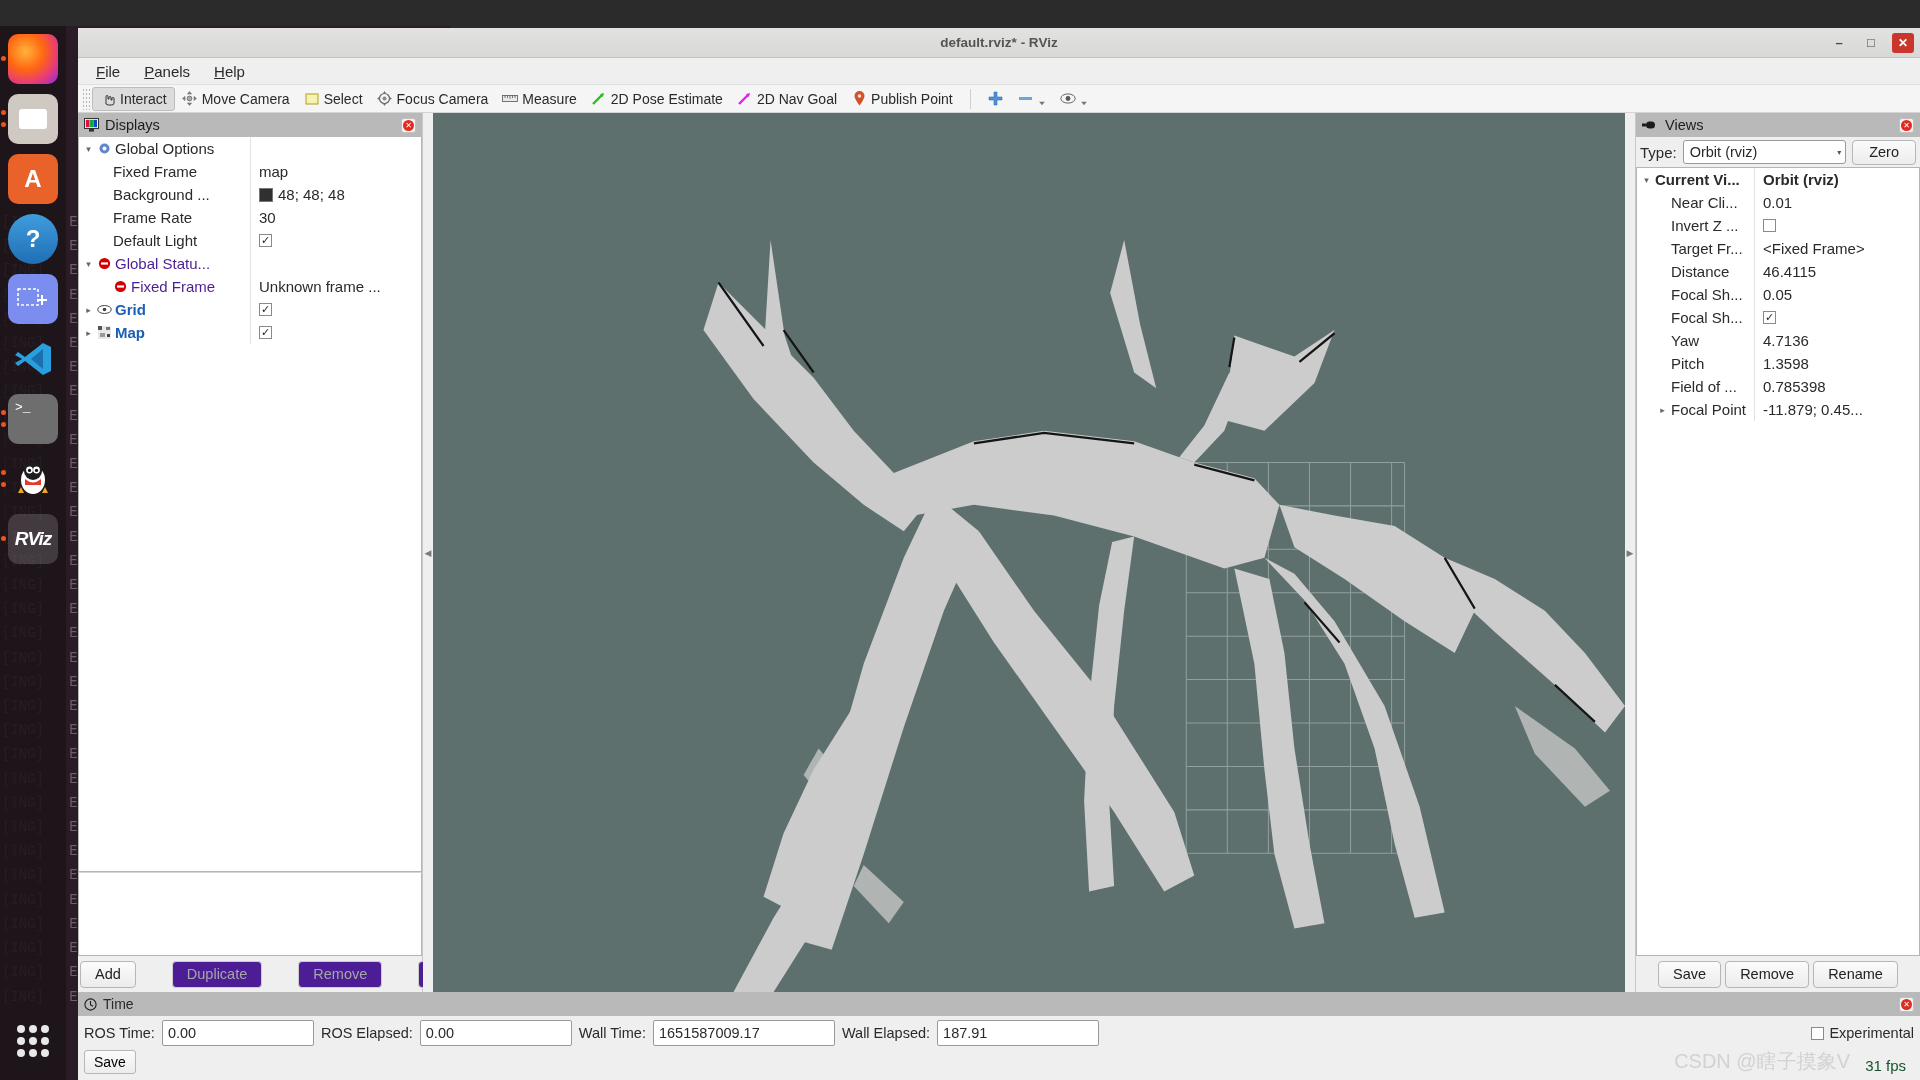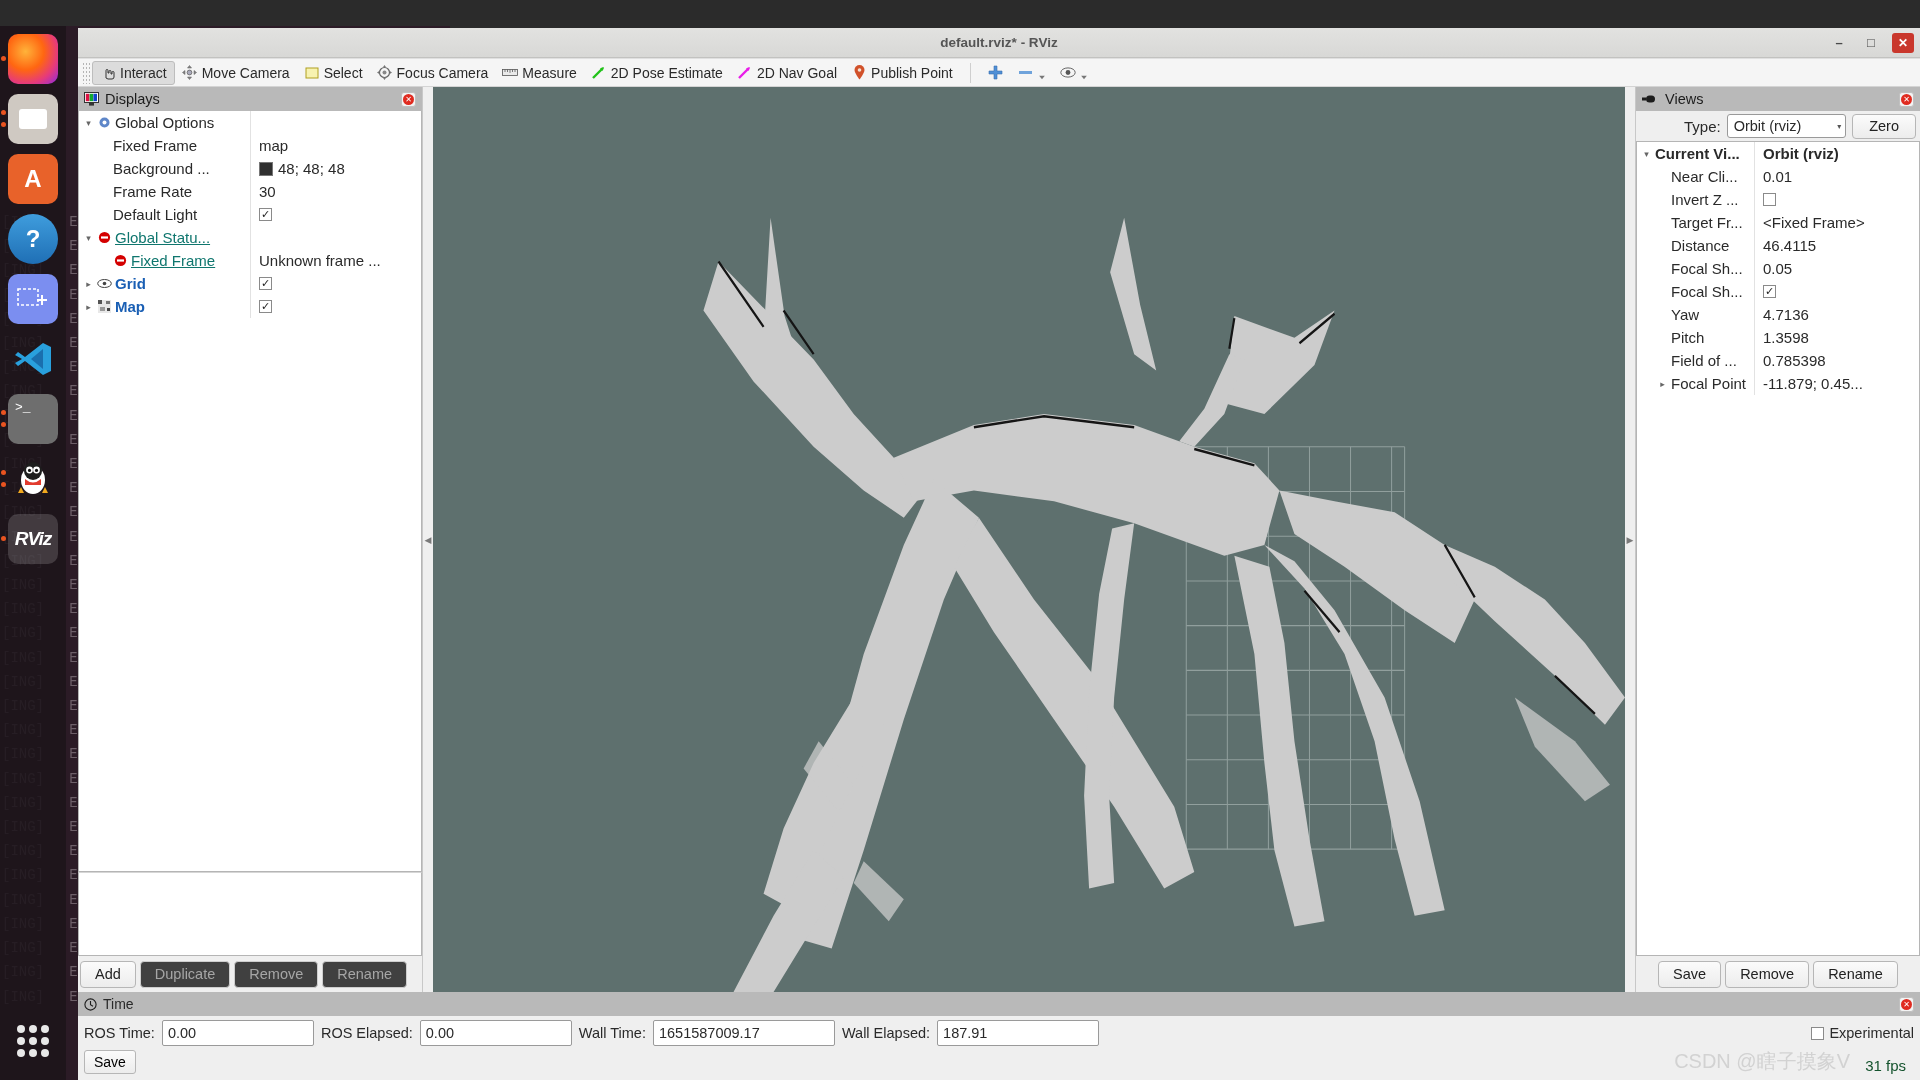--- a/index.html
+++ b/index.html
@@ -122,39 +122,39 @@
               border-right: 1px solid #e2e2e2; height: 23px; overflow: hidden; white-space: nowrap; }
   .tree-val { flex: 1; display: flex; align-items: center; gap: 5px; padding-left: 8px;
               white-space: nowrap; overflow: hidden; }
   .arrow { width: 11px; text-align: center; font-size: 9px; color: #666; }
   .tkn { display: inline-flex; align-items: center; justify-content: center; width: 15px; height: 15px; }
   .chk { width: 13px; height: 13px; border: 1px solid #8a8a8a; background: #fff;
          display: inline-flex; align-items: center; justify-content: center;
          font-size: 11px; line-height: 1; color: #222; }
   .swatch { width: 14px; height: 14px; background: #303030; border: 1px solid #777; }
   .blue { color: #1a5fb4; font-weight: bold; }
-  .red  { color: #0f766e; text-decoration: underline; }
+  .red  { color: #4c1d95; }
   .bold { font-weight: bold; }
   #displays-blank { height: 84px; background: #fff; border: 1px solid #b5b5b5; border-top: 1px solid #d6d6d6; }
   .panel-buttons { height: 36px; display: flex; align-items: center; gap: 4px; padding: 4px 2px; }
   .btn { height: 27px; padding: 0 14px; background: linear-gradient(#fbfbfb,#ececec);
          border: 1px solid #b6b6b6; border-radius: 4px; font-size: 14.5px; color: #222; }
-  .btn.disabled { color: #a6a6a6; border-color: #cecece; background: #404040; }
+  .btn.disabled { color: #a6a6a6; border-color: #cecece; background: #4c1d95; margin-left: 32px; }
 
   
   #viewwrap { flex: 1; display: flex; position: relative; min-width: 0; }
   .splitter { width: 10px; background: #efefef; display: flex; align-items: center; justify-content: center; }
   .splitter .sp { font-size: 9px; color: #7a7a7a; }
   #view3d { flex: 1; position: relative; background: #5e706e; overflow: hidden; }
   #map-svg { position: absolute; inset: 0; width: 100%; height: 100%; }
 
   
   #views-panel { width: 285px; border-left: 1px solid #c8c8c8; }
   #views-type { height: 30px; display: flex; align-items: center; gap: 6px; padding: 3px 4px; }
-  #views-type .lbl { font-size: 15px; margin-left: 44px; }
+  #views-type .lbl { font-size: 15px; }
   .combo { flex: 1; height: 24px; background: #fff; border: 1px solid #9a9a9a; border-radius: 3px;
            display: flex; align-items: center; padding: 0 4px 0 6px; font-size: 14.5px; }
   .combo .caret2 { margin-left: auto; font-size: 8px; color: #555; }
   #views-tree { flex: 1; background: #fff; border: 1px solid #b5b5b5; overflow: hidden; }
   #views-tree .tree-key { width: 118px; }
 
   
   #time-panel { height: 88px; background: #efefef; }
   #time-title { height: 24px; background: #b9b9b9; display: flex; align-items: center;
                 padding: 0 6px; gap: 6px; font-size: 14px; }
@@ -309,20 +309,25 @@
 
   <div id="titlebar">
     <span>default.rviz* - RViz</span>
     <span class="winbtns">
       <span class="wbtn">–</span>
       <span class="wbtn">□</span>
       <span class="wbtn close">✕</span>
     </span>
   </div>
 
+  <div id="menubar">
+    <div class="menu-item"><u>F</u><span>ile</span></div>
+    <div class="menu-item"><u>P</u><span>anels</span></div>
+    <div class="menu-item"><u>H</u><span>elp</span></div>
+  </div>
 
   <div id="toolbar">
     <div class="tb-grip"></div>
 
     <div class="tb-btn active">
       <span class="tb-ico">
         <svg width="14" height="14" viewBox="0 0 14 14">
             <path d="M5 12 V4.5 a1 1 0 0 1 2 0 V7 h1 V5.5 a1 1 0 0 1 2 0 V8 h1 V6.5a1 1 0 0 1 2 0 V11 q0 2 -2 2 H7 Z" fill="none" stroke="#333" stroke-width="1"></path>
           </svg>
       </span>

